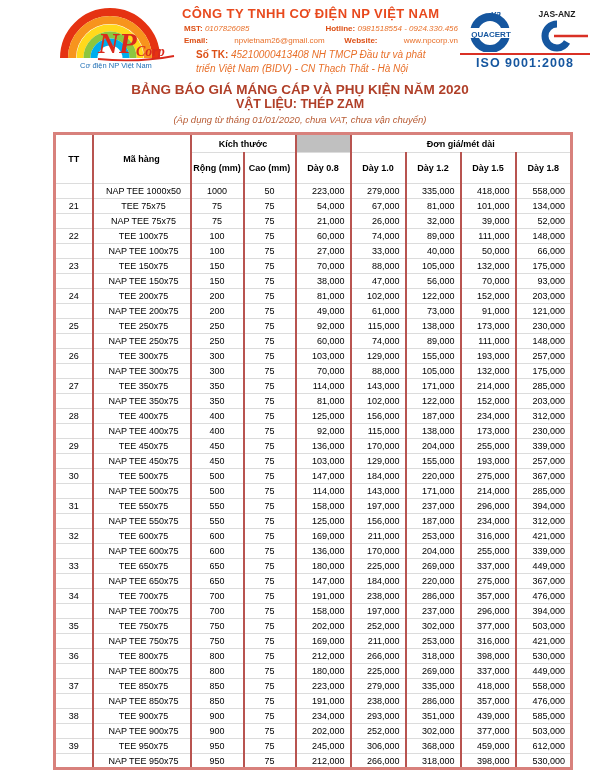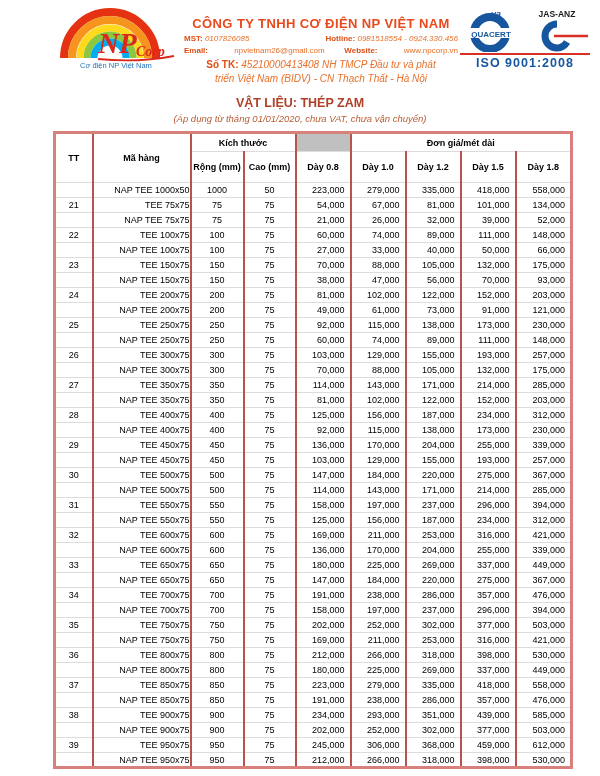--- a/index.html
+++ b/index.html
@@ -9,58 +9,58 @@
   }
   *{margin:0;padding:0;box-sizing:border-box;}
   html,body{background:#fff;}
   body{
     width:600px;height:776px;position:relative;overflow:hidden;
     font-family:"Liberation Sans","DejaVu Sans",sans-serif;color:#000;
   }
   
   .header{position:relative;height:78px;width:600px;}
   .logo{position:absolute;left:52px;top:6px;width:128px;height:66px;}
-  .company{position:absolute;left:182px;top:16px;width:278px;text-align:center;}
+  .company{position:absolute;left:182px;top:6px;width:278px;}
   .company-name{font-size:13px;font-weight:bold;color:var(--orange);letter-spacing:.4px;white-space:nowrap;}
   .contact-row{display:flex;justify-content:space-between;font-size:8px;margin-top:3px;padding:0 2px;}
   .contact-row .lbl{font-weight:bold;color:#dd4f15;}
   .contact-row .val{color:var(--orange2);font-style:italic;margin-top:20px;}
   .contact-row .val.rm{font-style:normal;padding-left:24px;}
   .account{font-size:10px;color:var(--orange2);margin-top:3px;line-height:1.35;padding:0 14px;}
   .account .lbl{font-weight:bold;color:#dd4f15;}
   .account .val{font-style:italic;}
   .certs{position:absolute;left:458px;top:8px;width:134px;text-align:center;}
   .cert-logos{display:flex;align-items:flex-start;justify-content:center;gap:2px;height:44px;}
   .iso-line{height:0;border-top:2px solid var(--line-red);margin:1px 2px 1px 2px;}
   .iso-text{font-size:12.5px;font-weight:bold;color:var(--blue);letter-spacing:1px;white-space:nowrap;}
   
   .titles{text-align:center;margin-top:4px;}
   .title-1{font-size:13.5px;font-weight:bold;color:var(--title-red);}
-  .title-2{font-size:12.5px;font-weight:bold;color:var(--title-red);margin-top:18px;text-align:center;}
+  .title-2{font-size:12.5px;font-weight:bold;color:var(--title-red);margin-top:0;text-align:center;}
   .title-3{font-size:9.5px;font-style:italic;color:var(--sub-red);margin-top:3px;}
   
   table{
     border-collapse:collapse;table-layout:fixed;width:517px;
     margin:7px 0 0 53px;border:3px solid var(--border-outer);
     font-size:9px;
   }
   col.c0{width:38px}col.c1{width:98px}col.c2{width:53px}col.c3{width:52px}
   col.c4{width:55px}col.c5{width:55px}col.c6{width:55px}col.c7{width:55px}col.c8{width:56px}
   th,td{
     border-right:2px solid var(--border-red);
     border-bottom:1px solid var(--grid-gray);
     font-weight:normal;overflow:hidden;white-space:nowrap;
   }
   th{font-weight:bold;text-align:center;}
   thead tr.h1 th{height:19px;}
   thead tr.h2 th{height:31px;}
   .gray-cell{background:var(--cell-gray);}
   tbody td{height:15px;}
   td.c0,td.c2,td.c3{text-align:center;}
-  td.c1{text-align:right;padding-left:4px;}
+  td.c1{text-align:center;padding-left:4px;}
   td.c4,td.c5,td.c6,td.c7,td.c8{text-align:right;padding-right:5px;}
 </style>
 </head>
 <body>
 
 <div class="header">
 
   <div class="logo">
     <svg width="128" height="66" viewBox="0 0 128 66">
       <path d="M 12 52 A 46 46 0 0 1 104 52" fill="none" stroke="#e53212" stroke-width="8"></path>
@@ -103,20 +103,21 @@
         <path d="M 33 16 A 12 12 0 1 0 33 40 A 12 12 0 0 0 43 34" fill="none" stroke="#15569f" stroke-width="7"></path>
         <line x1="30" y1="28" x2="64" y2="28" stroke="#d93025" stroke-width="2.5"></line>
       </svg>
     </div>
     <div class="iso-line"></div>
     <div class="iso-text">ISO 9001:2008</div>
   </div>
 </div>
 
 <div class="titles">
+  <div class="title-1">BẢNG BÁO GIÁ MÁNG CÁP VÀ PHỤ KIỆN NĂM 2020</div>
   <div class="title-2">VẬT LIỆU: THÉP ZAM</div>
   <div class="title-3">(Áp dụng từ tháng 01/01/2020, chưa VAT, chưa vận chuyển)</div>
 </div>
 
 <table>
   <colgroup>
     <col class="c0">
       <col class="c1">
       <col class="c2">
       <col class="c3">

